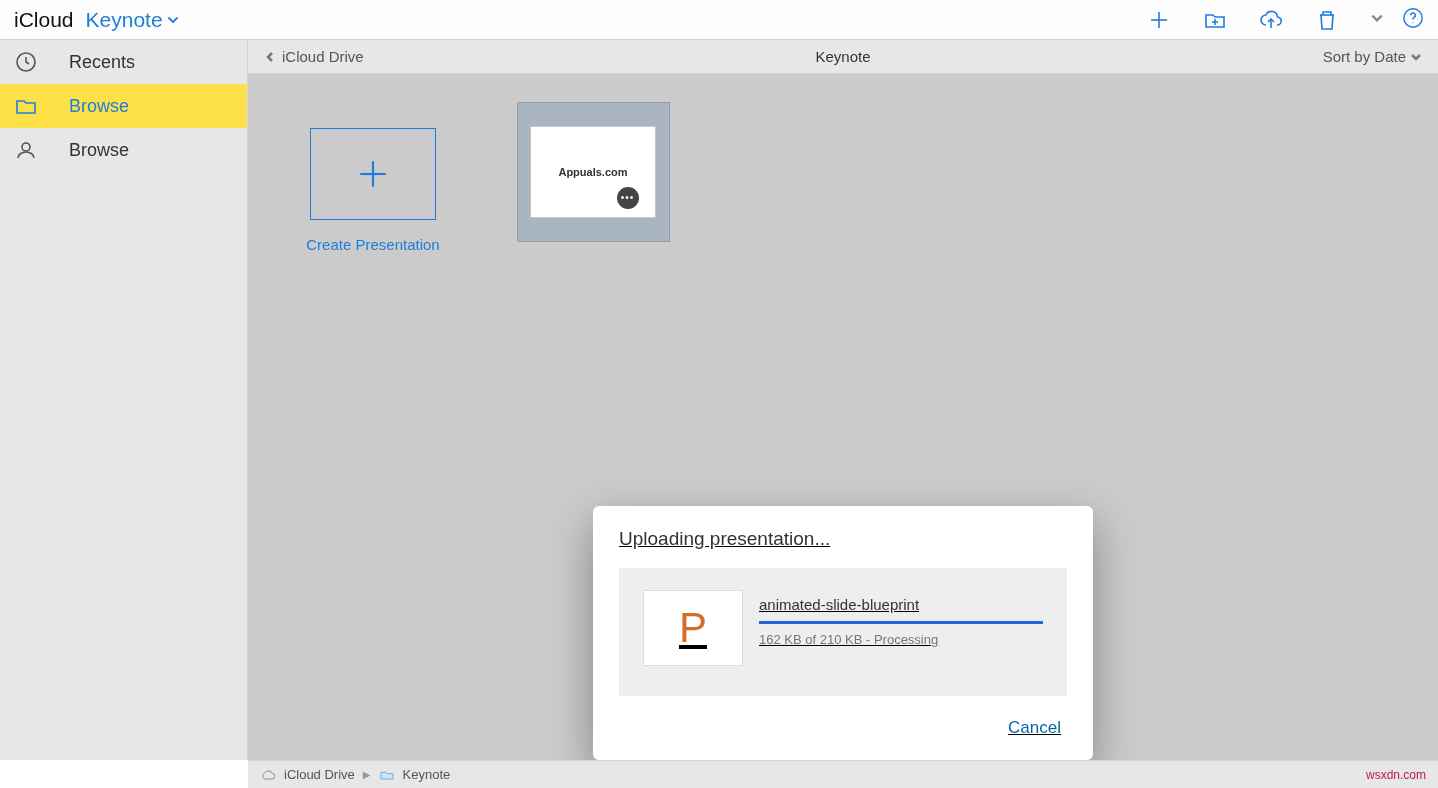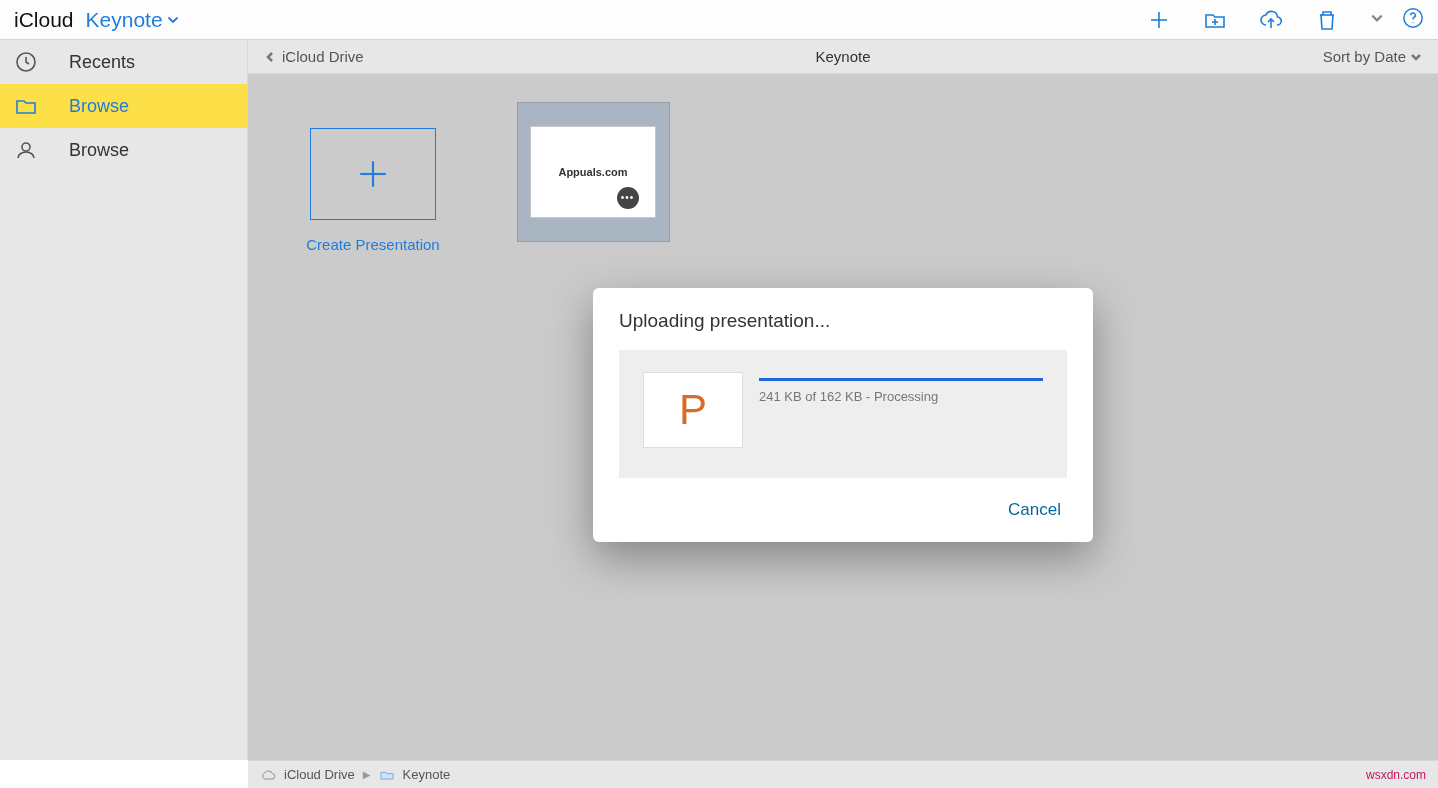--- a/index.html
+++ b/index.html
@@ -46,21 +46,21 @@
 .tile-doc-more span { color:#fff; font-size:10px; letter-spacing:1px; line-height:1; }
 
 
 .footer { position:absolute; bottom:0; left:248px; right:0; height:28px; background:#e7e7e7; border-top:1px solid #d6d6d6; display:flex; align-items:center; padding:0 12px; font-size:13px; color:#555; justify-content:space-between;}
 .footer-left { display:flex; align-items:center; gap:8px;}
 .footer-left svg { width:16px; height:14px; stroke:#888; fill:none; stroke-width:1.4;}
 .footer-sep { color:#999; font-size:10px;}
 .footer-credit { color:#be185d; font-size:12px;}
 
 
-.modal-backdrop { position:absolute; inset:0; display:flex; align-items:flex-start; justify-content:center; padding-top:248px; pointer-events:none;}
+.modal-backdrop { position:absolute; inset:0; display:flex; align-items:flex-end; justify-content:center; padding-top:248px; pointer-events:none;text-decoration:underline;}
 .modal { width:500px; background:#fff; border-radius:6px; box-shadow:0 16px 44px rgba(0,0,0,0.35); padding:22px 26px 18px 26px; pointer-events:auto;}
 .modal-title { font-size:19px; color:#333; margin-bottom:18px;}
 .upload-box { background:#eee; padding:22px 24px 30px 24px; display:flex; gap:16px; align-items:flex-start;}
 .file-thumb { width:100px; height:76px; background:#fff; border:1px solid #ddd; display:flex; align-items:center; justify-content:center; font-size:42px; color:#d66b2a; font-weight:400;}
 .file-info { flex:1; padding-top:6px;}
 .file-name { font-size:15px; color:#333; margin-bottom:8px;}
 .progress { height:3px; background:#1f66d6; width:100%; margin-bottom:8px;}
 .file-status { font-size:13px; color:#777;}
 .modal-actions { display:flex; justify-content:flex-end; margin-top:18px;}
 .btn-cancel { color:#0369a1; font-size:17px; cursor:pointer; background:none; border:none; padding:4px 6px;}
@@ -186,22 +186,23 @@
         </div>
       </div>
     </div>
 
     <div class="modal-backdrop">
       <div class="modal">
         <div class="modal-title">Uploading presentation...</div>
         <div class="upload-box">
           <div class="file-thumb">P</div>
           <div class="file-info">
+            <div class="file-name">animated-slide-blueprint</div>
             <div class="progress"></div>
-            <div class="file-status">241 KB of 162 KB - Processing</div>
+            <div class="file-status">162 KB of 210 KB - Processing</div>
           </div>
         </div>
         <div class="modal-actions">
           <button class="btn-cancel">Cancel</button>
         </div>
       </div>
     </div>
   </div>
 </div>
 

